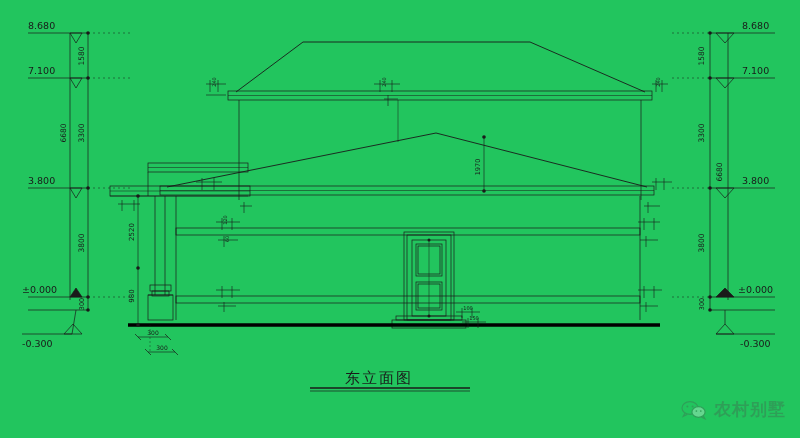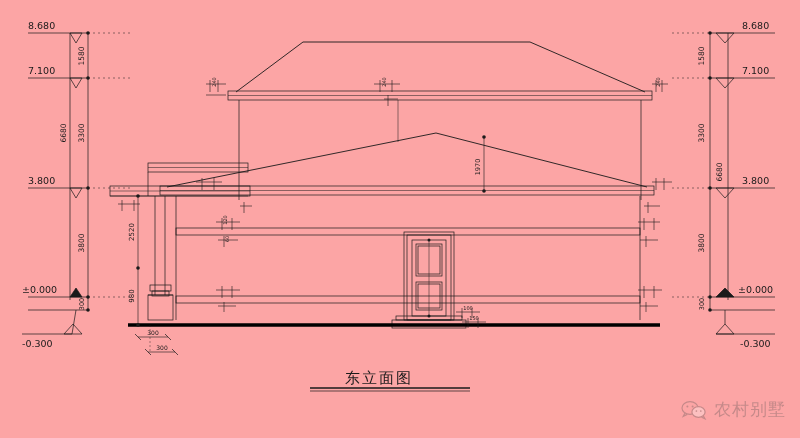--- a/index.html
+++ b/index.html
@@ -11,21 +11,21 @@
     width: 800px;
     height: 438px;
     font-family: "Liberation Sans", sans-serif;
     overflow: hidden;
     position: relative;
   }
   #sheet {
     position: relative;
     width: 800px;
     height: 438px;
-    background: #fca5a5;
+    background: #22c55e;
   }
   #drawing-svg {
     position: absolute;
     left: 0;
     top: 0;
     width: 800px;
     height: 438px;
   }
   .wm {
     position: absolute;
@@ -35,21 +35,21 @@
     align-items: center;
     gap: 7px;
     opacity: 0.30;
     pointer-events: none;
   }
   .wm-label {
     font-family: "DejaVu Sans", sans-serif;
     font-size: 17px;
     color: #4a4a4a;
     letter-spacing: 1px;
-    font-weight: 400;
+    font-weight: 700;
   }
   .wm-icon svg { display:block; }
   .dim-text, .lvl-text, .note-text {
     font-family: "DejaVu Sans", sans-serif;
   }
 </style>
 </head>
 <body>
 
 <div id="sheet">

